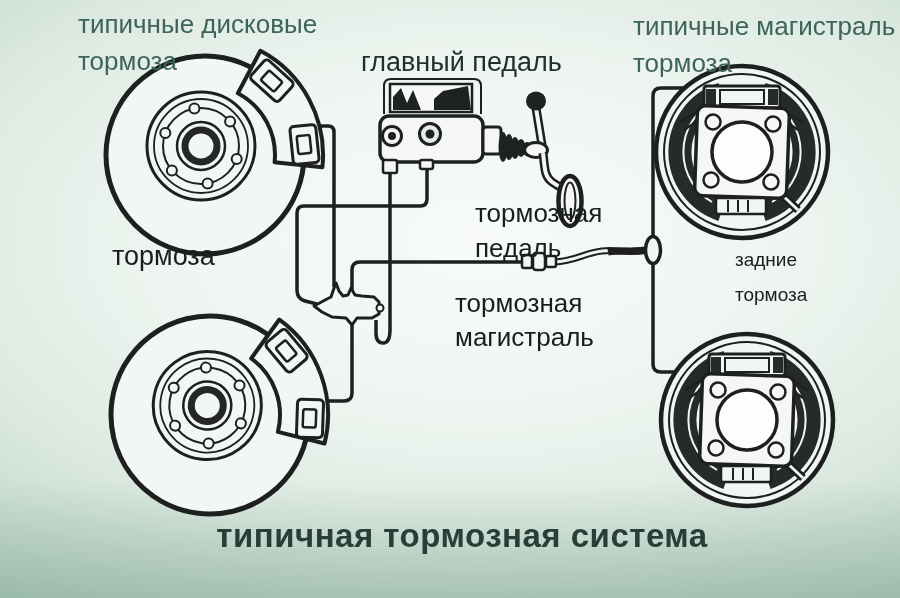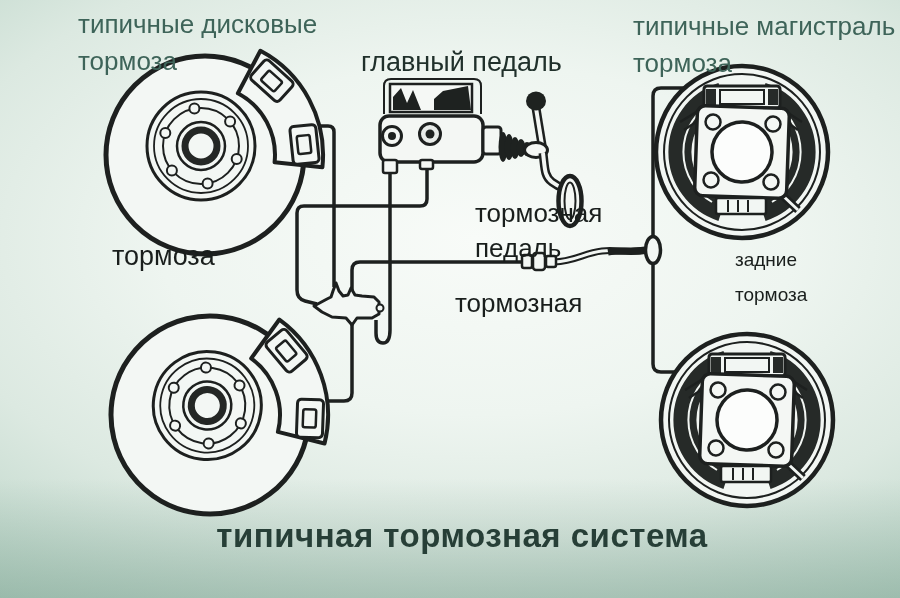--- a/index.html
+++ b/index.html
@@ -166,20 +166,21 @@
 
   <div class="lbl mc" style="left:323px;top:47px;">главный педаль</div>
 
   <div class="lbl black" style="left:437px;top:196px;">
     <span>тормозная</span>
     <span>педаль</span>
   </div>
 
   <div class="lbl black" style="left:417px;top:286px;line-height:34px;">
     <span>тормозная</span>
+    <span>магистраль</span>
   </div>
 
   <div class="lbl black" style="left:74px;top:237px;font-size:27px;line-height:38px;">
     <span>тормоза</span>
   </div>
 
   <div class="lbl black" style="left:697px;top:242px;font-size:19px;line-height:35px;">
     <span>задние</span>
     <span>тормоза</span>
   </div>

